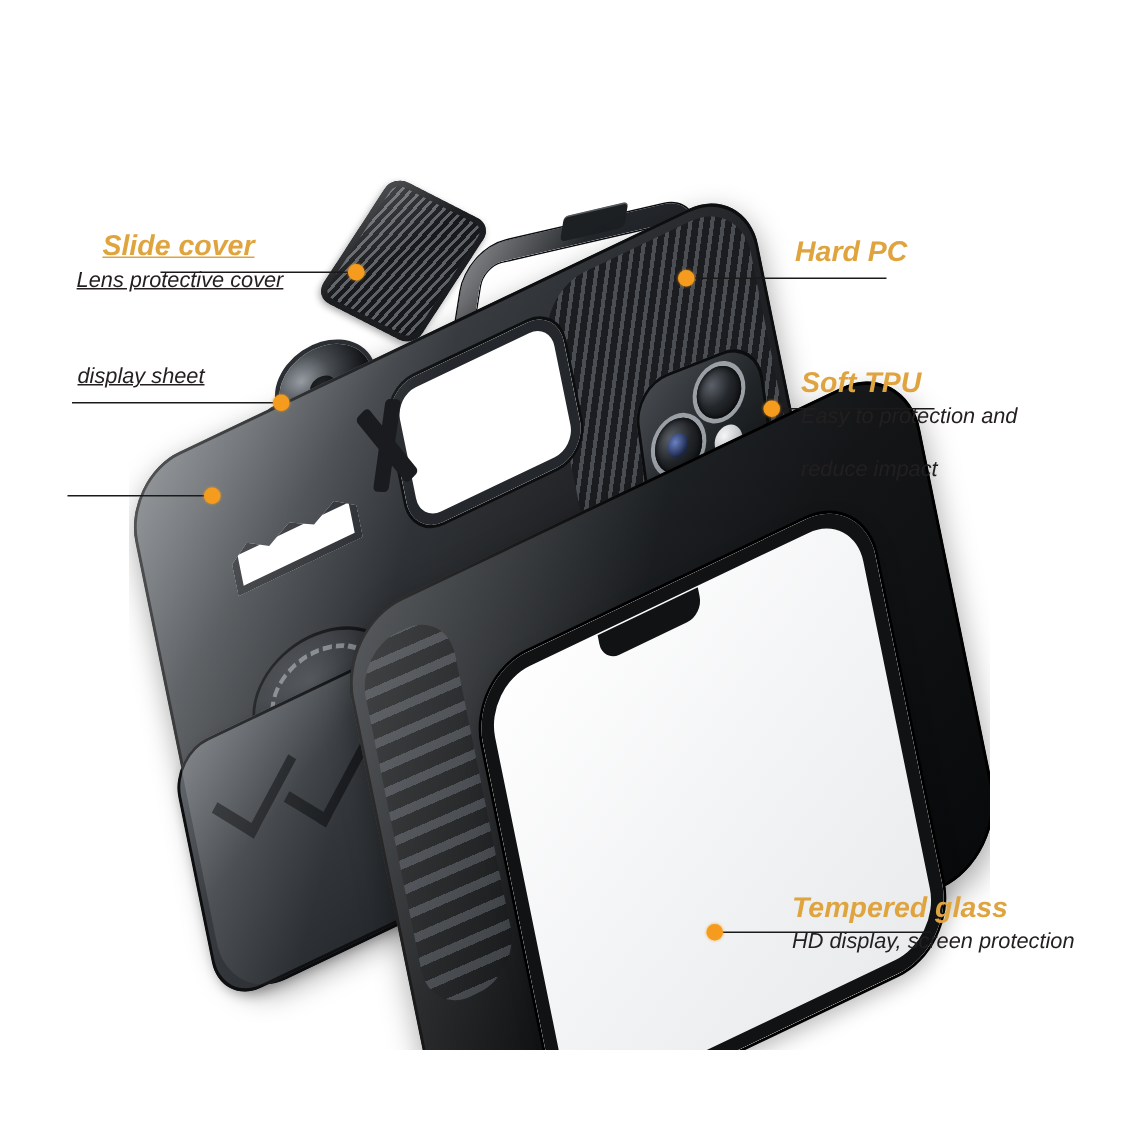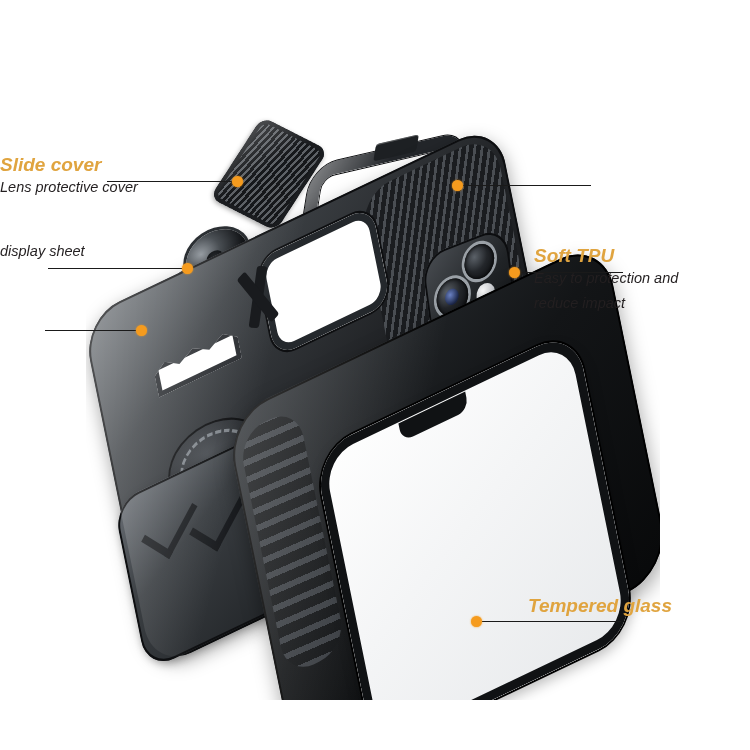--- a/index.html
+++ b/index.html
@@ -56,21 +56,21 @@
     font-size: 14.5px;
     font-style: italic;
     color: #231f20;
     line-height: 1.35;
     margin-top: 2px;
     white-space: nowrap;
   }
   .callout.right .head,
   .callout.right .desc { text-align: left; }
   .callout.left .head,
-  .callout.left .desc { text-align: left; }
+  .callout.left .desc { text-align: center; text-decoration: underline; }
   .callout.left .head { padding-right: 2px; }
 
   
   .leader {
     position: absolute;
     height: 0;
     border-top: 1.3px solid #1a1a1a;
   }
   .dot {
     position: absolute;
@@ -441,25 +441,27 @@
     <div class="head">Slide cover</div>
     <div class="desc">Lens protective cover</div>
   </div>
 
   <div class="callout left" style="left:0; top:240px; width:188px;">
     <div class="desc">display sheet</div>
   </div>
 
 
   <div class="callout right" style="left:530px; top:159px; width:220px;">
+    <div class="head">Hard PC</div>
   </div>
 
   <div class="callout right" style="left:534px; top:246px; width:216px;">
     <div class="head">Soft TPU</div>
     <div class="desc">Easy to protection and</div>
-    <div class="desc" style="margin-top:6px;">reduce impact</div>
+    <div class="desc" style="margin-top:16px;">reduce impact</div>
   </div>
 
   <div class="callout right" style="left:528px; top:596px; width:222px;">
     <div class="head">Tempered glass</div>
+    <div class="desc">HD display, screen protection</div>
   </div>
 
 </div>
 
 </body></html>

